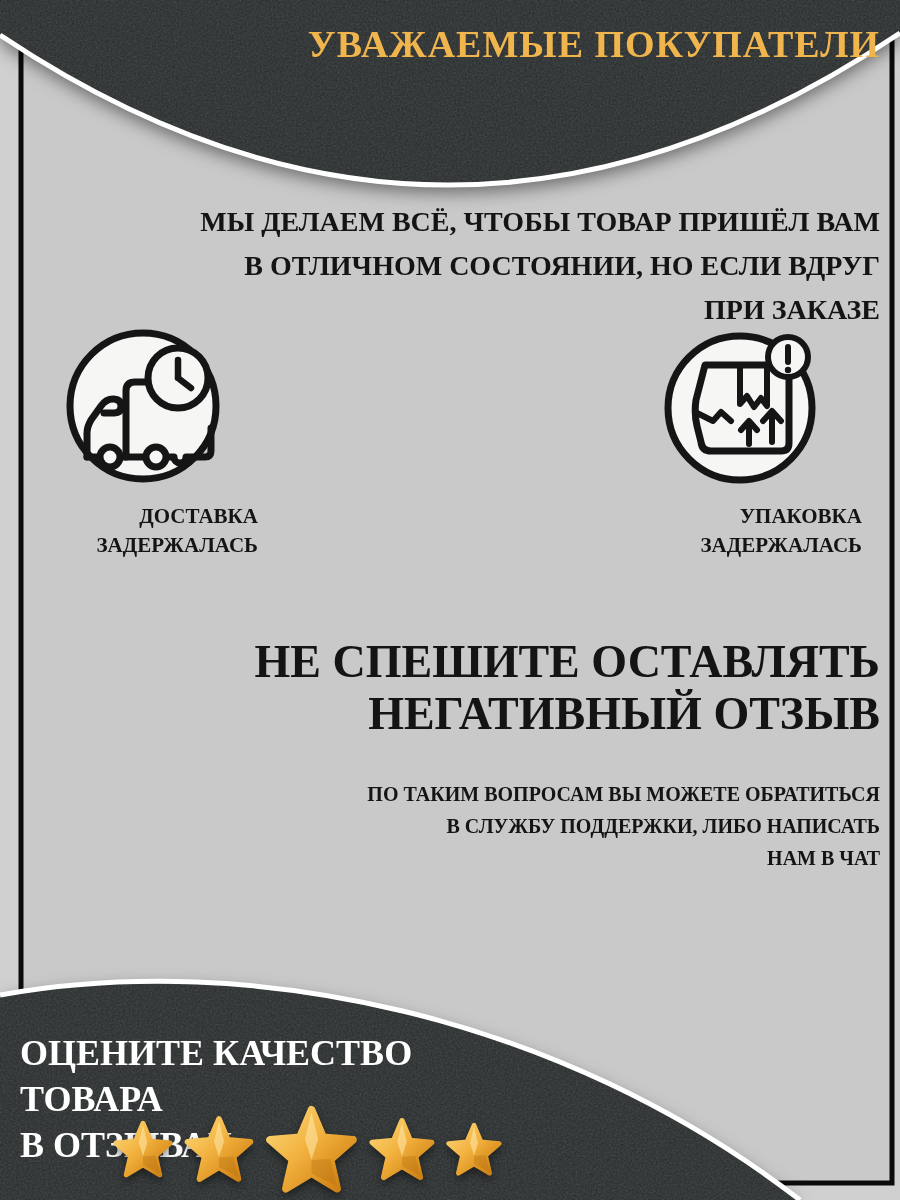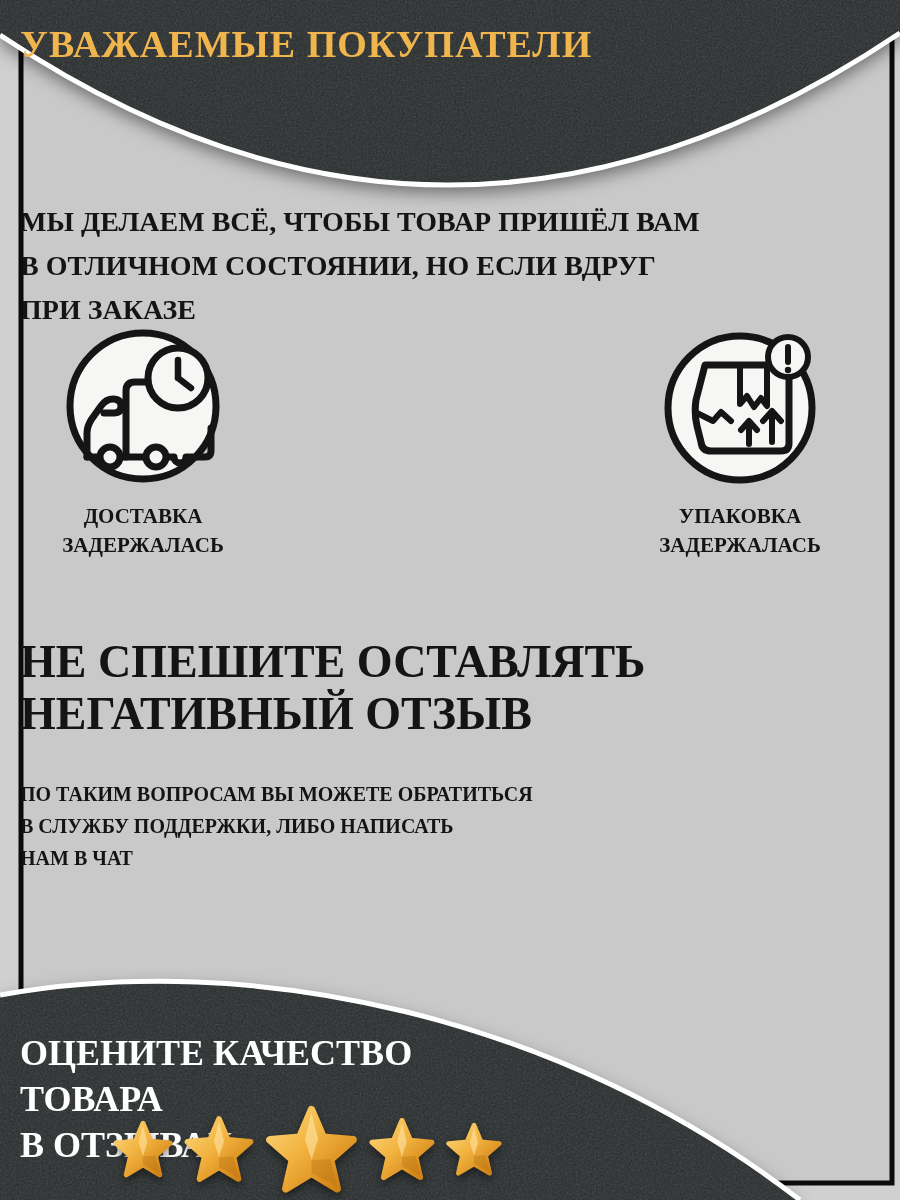--- a/index.html
+++ b/index.html
@@ -3,27 +3,27 @@
 <meta charset="utf-8">
 <style>
   html,body{margin:0;padding:0;background:#d0d0d0;}
   .canvas{
     position:relative;width:900px;height:1200px;overflow:hidden;
     background:var(--page-bg,#c9c9c9);
     font-family:"Liberation Serif","DejaVu Serif",serif;
   }
   .bg{position:absolute;left:0;top:0;width:900px;height:1200px;display:block;}
   .txt{
-    position:absolute;left:20px;right:20px;text-align:left;
+    position:absolute;left:20px;right:20px;text-align:right;
     white-space:pre-line;font-weight:700;color:var(--text-black,#141414);
   }
   .gold-title{top:22px;font-size:38px;letter-spacing:1px;color:var(--accent-gold,#f1b54d);}
   .subtitle{top:78px;font-size:27px;line-height:1.32;color:var(--white,#ffffff);}
   .intro{top:200px;font-size:28px;line-height:1.58;}
-  .issue{position:absolute;top:320px;text-align:center;}
+  .issue{position:absolute;top:320px;text-align:right;}
   .issue svg{display:block;margin:0 auto;}
   .issue .label{
     margin-top:12px;font-size:21px;line-height:1.38;font-weight:700;
     white-space:pre-line;color:var(--text-black,#141414);
   }
   #issue-delivery{left:28px;width:230px;}
   #issue-wrong{left:325px;width:252px;}
   #issue-damaged{left:618px;width:244px;}
   .warn-title{top:636px;font-size:46px;line-height:1.12;}
   .warn-text{top:778px;font-size:20px;line-height:1.6;}

